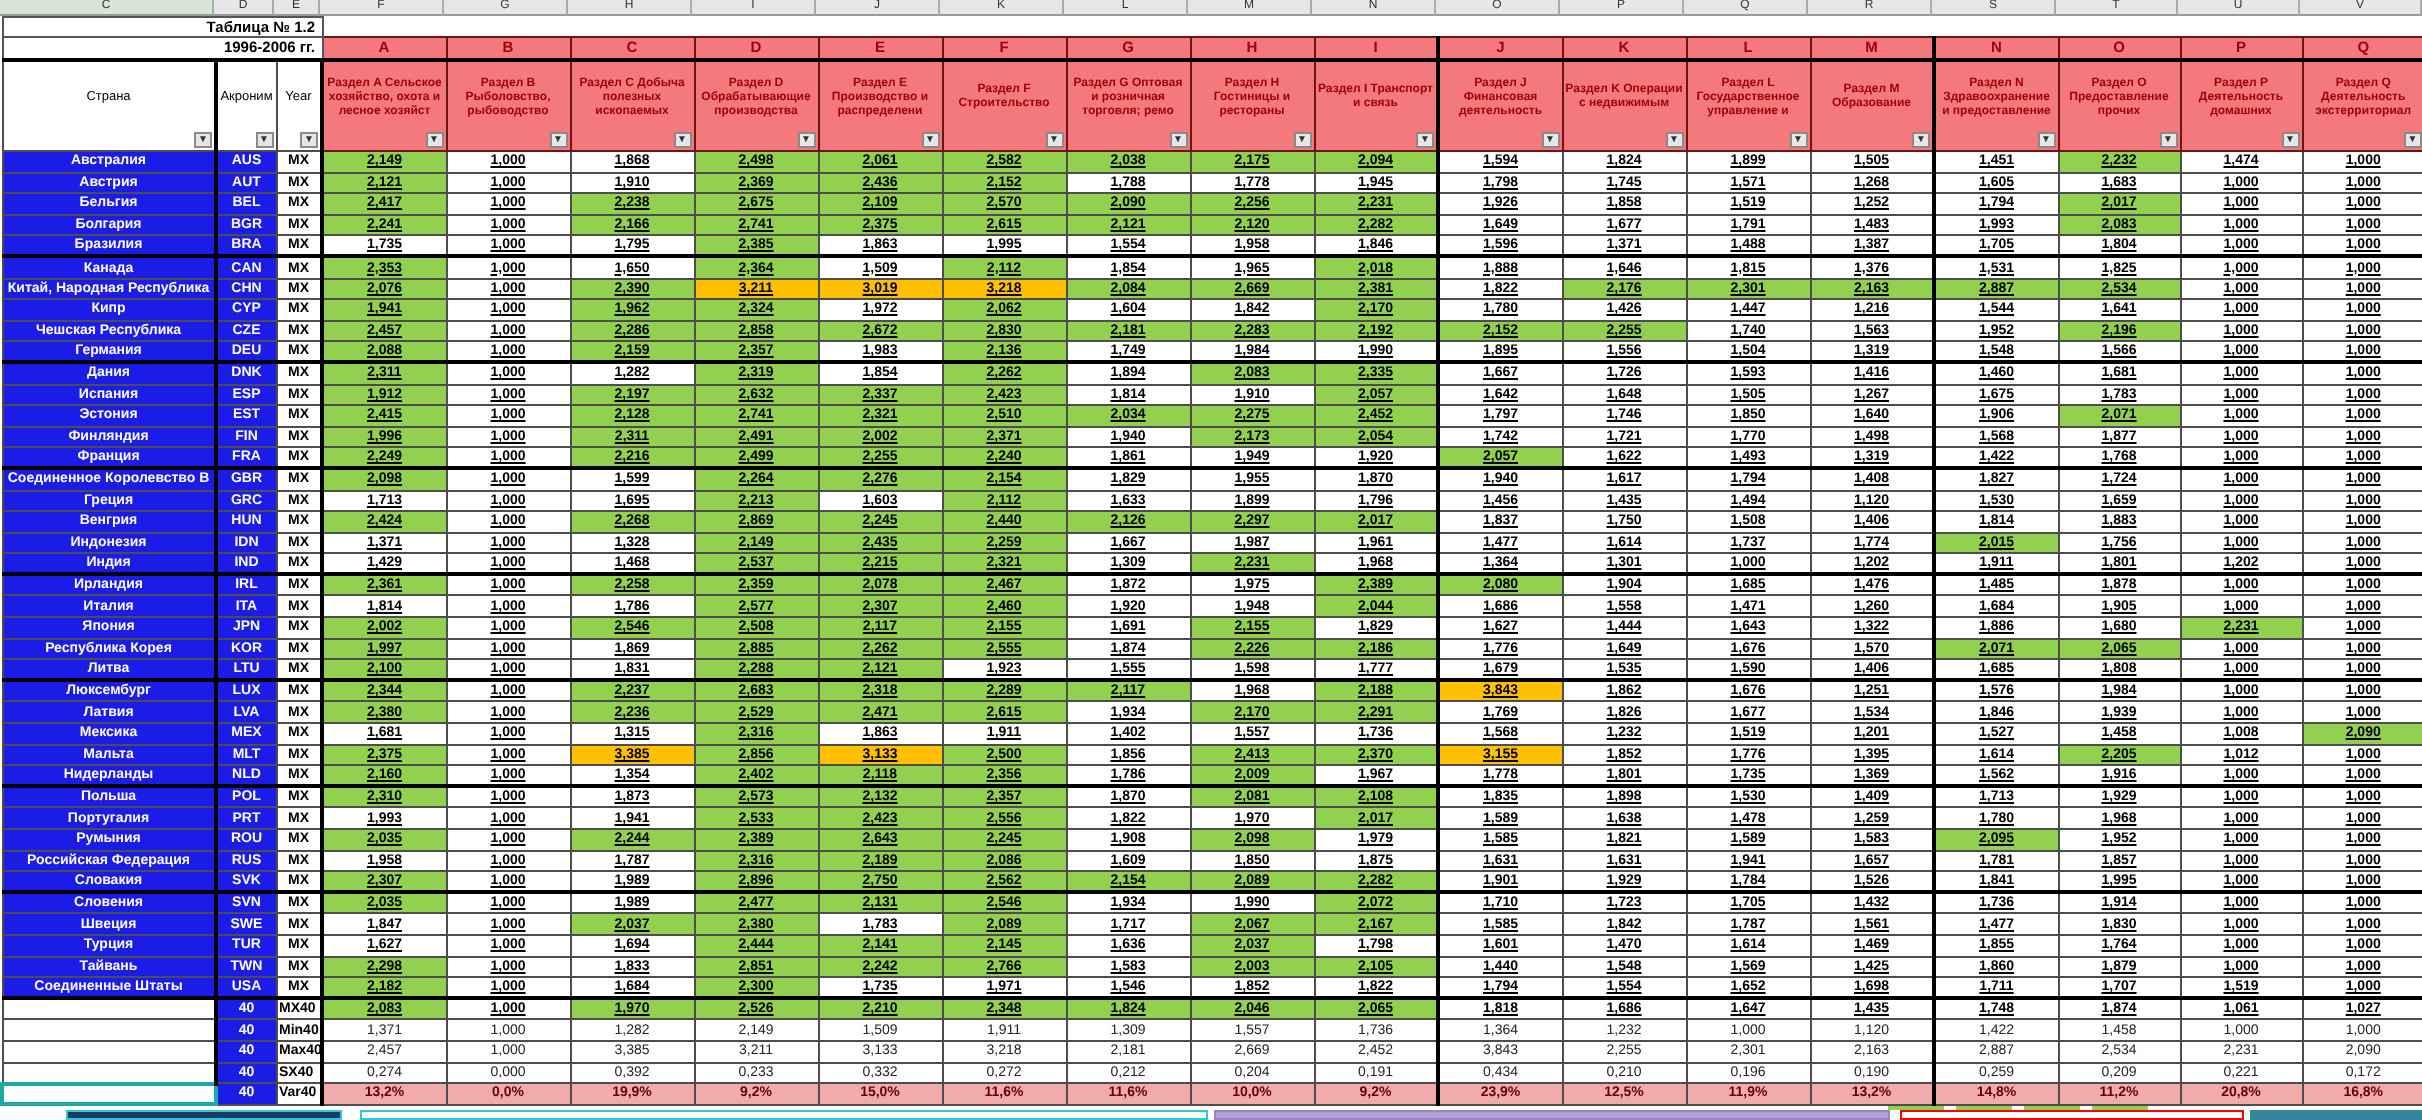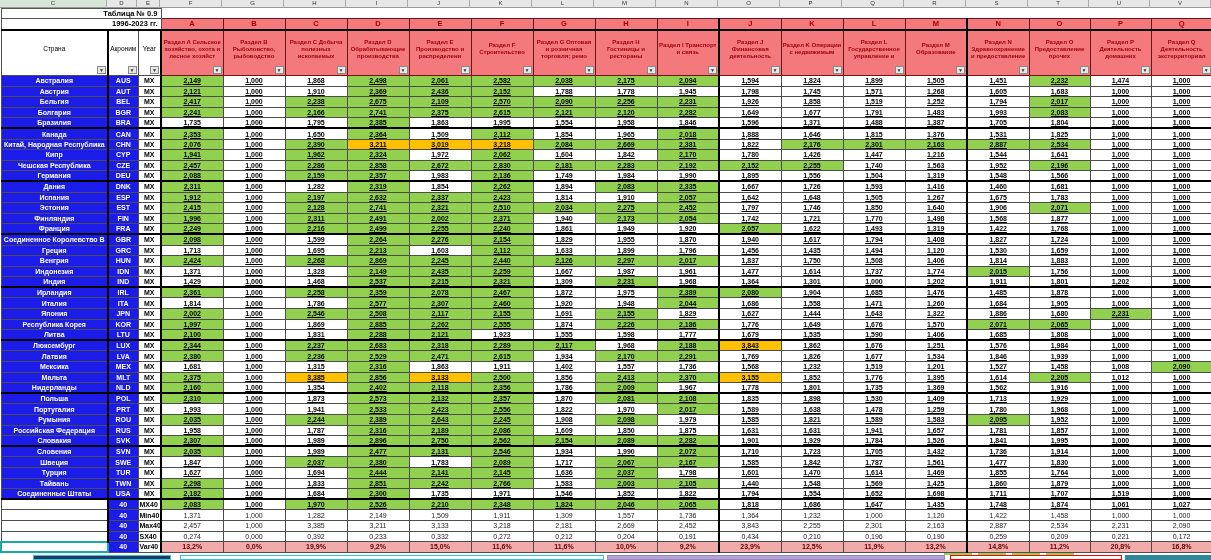--- a/index.html
+++ b/index.html
@@ -83,25 +83,25 @@
           <col style="width:62px">
           <col style="width:62px">
           <col style="width:62px">
           <col style="width:62px">
           <col style="width:61px">
           <col style="width:61px">
           <col style="width:61px">
         </colgroup>
         <tbody>
           <tr style="height:10px">
-  <td class="title-cell" colspan="3">Таблица № 0.9</td>
+  <td class="title-cell" colspan="3">Таблица № 1.2</td>
   <td class="nob" colspan="17"></td>
           </tr>
           <tr style="height:11px">
-  <td class="period-cell" colspan="3">1996-2023 гг.</td>
+  <td class="period-cell" colspan="3">1996-2006 гг.</td>
             <td class="band">A</td>
             <td class="band">B</td>
             <td class="band">C</td>
             <td class="band">D</td>
             <td class="band">E</td>
             <td class="band">F</td>
             <td class="band">G</td>
             <td class="band">H</td>
             <td class="band vsep">I</td>
             <td class="band">J</td>

